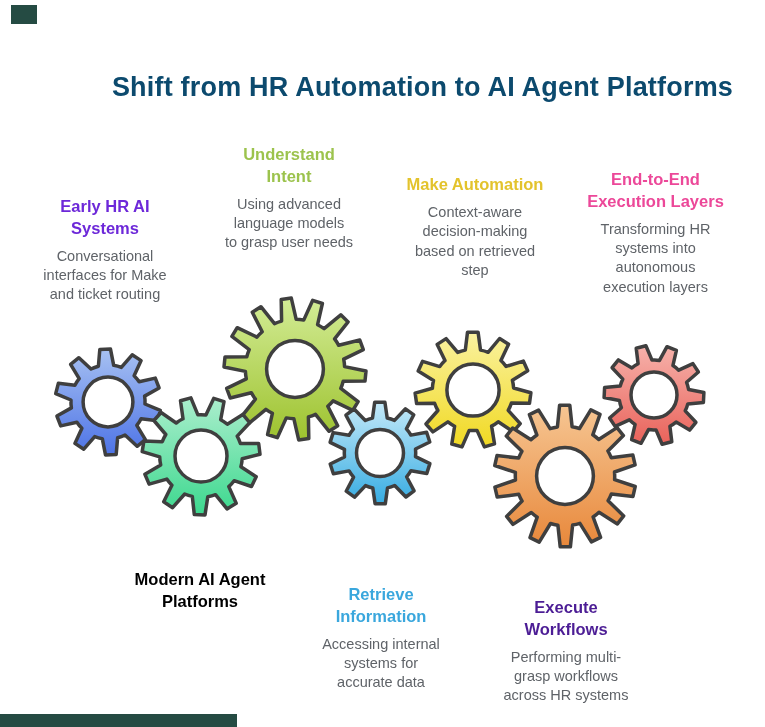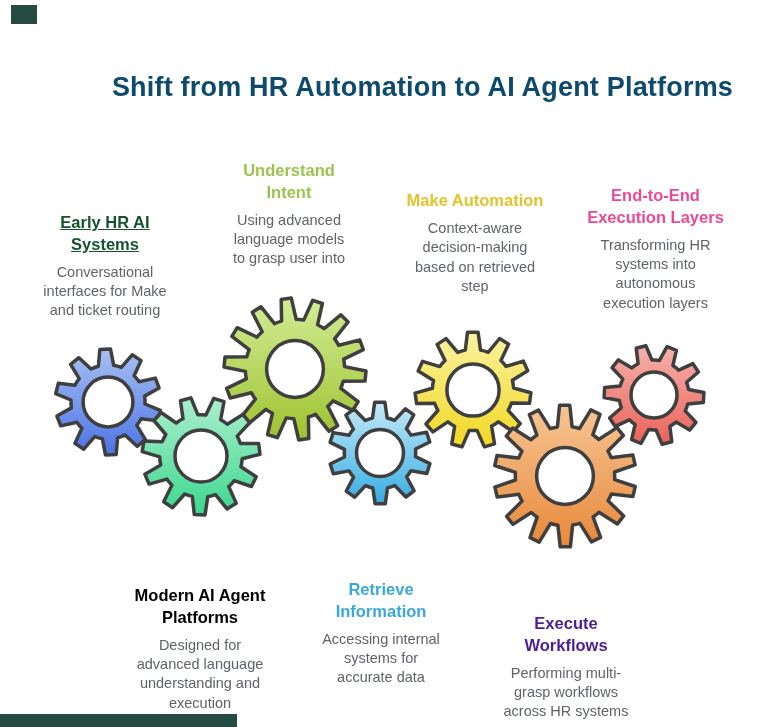--- a/index.html
+++ b/index.html
@@ -7,31 +7,31 @@
     position:relative;width:765px;height:727px;background:#ffffff;overflow:hidden;
     font-family:"Liberation Sans", sans-serif;
   }
   .main-title{
     position:absolute;left:0;top:72px;width:765px;text-align:center;
     font-size:27px;font-weight:700;letter-spacing:.2px;margin:0;
   }
   .gears-svg{position:absolute;left:0;top:0;width:765px;height:727px;}
   .block{position:absolute;text-align:center;}
   .block .h{
-    font-size:16.5px;font-weight:700;line-height:1.32;white-space:pre-line;margin:16px 0 7px 0;
+    font-size:16.5px;font-weight:700;line-height:1.32;white-space:pre-line;margin:0 0 7px 0;
   }
   .block .b{
     font-size:14.5px;font-weight:400;line-height:1.34;white-space:pre-line;color:#5f6368;margin:0;
   }
   .s0{left:15px;top:196px;width:180px}
   .s1{left:199px;top:144px;width:180px}
   .s2{left:385px;top:174px;width:180px}
   .s3{left:558px;top:169px;width:195px}
   .s4{left:105px;top:569px;width:190px}
-  .s5{left:291px;top:563px;width:180px}
+  .s5{left:291px;top:584px;width:180px}
   .s6{left:476px;top:597px;width:180px}
   .corner-mark{position:absolute;left:11px;top:5px;width:26px;height:19px;}
   .bottom-bar{position:absolute;left:0;top:714px;width:237px;height:13px;}
 </style>
 </head>
 <body>
 
 <div class="canvas">
 
   <div class="corner-mark" style="background: rgb(37, 75, 67);"></div>
@@ -94,33 +94,33 @@
         <path d="M688.6 389.5 L703.9 392.5 L703.4 402.5 L687.8 403.9 A35.0 35.0 0 0 1 685.2 410.9 L685.2 410.9 L695.9 422.3 L689.6 430.1 L676.1 422.1 A35.0 35.0 0 0 1 669.9 426.2 L669.9 426.2 L671.8 441.7 L662.1 444.3 L656.0 429.9 A35.0 35.0 0 0 1 648.5 429.6 L648.5 429.6 L641.0 443.3 L631.6 439.7 L635.1 424.4 A35.0 35.0 0 0 1 629.3 419.8 L629.3 419.8 L615.1 426.4 L609.6 418.0 L621.4 407.7 A35.0 35.0 0 0 1 619.4 400.5 L619.4 400.5 L604.1 397.5 L604.6 387.5 L620.2 386.1 A35.0 35.0 0 0 1 622.8 379.1 L622.8 379.1 L612.1 367.7 L618.4 359.9 L631.9 367.9 A35.0 35.0 0 0 1 638.1 363.8 L638.1 363.8 L636.2 348.3 L645.9 345.7 L652.0 360.1 A35.0 35.0 0 0 1 659.5 360.4 L659.5 360.4 L667.0 346.7 L676.4 350.3 L672.9 365.6 A35.0 35.0 0 0 1 678.7 370.2 L678.7 370.2 L692.9 363.6 L698.4 372.0 L686.6 382.3 A35.0 35.0 0 0 1 688.6 389.5 Z" fill="url(#grad5)" stroke="#3f3f3f" stroke-width="3.5" stroke-linejoin="round"></path>
         <circle cx="654" cy="395" r="23.0" fill="#ffffff" stroke="#3f3f3f" stroke-width="3.5"></circle>
       </g>
       <g>
         <path d="M614.6 479.6 L635.2 486.5 L633.0 496.4 L611.4 493.9 A49.7 49.7 0 0 1 608.1 500.7 L608.1 500.7 L623.7 515.9 L617.4 523.9 L599.0 512.2 A49.7 49.7 0 0 1 593.1 517.0 L593.1 517.0 L600.6 537.4 L591.4 541.9 L579.9 523.4 A49.7 49.7 0 0 1 572.6 525.1 L572.6 525.1 L570.4 546.8 L560.2 546.8 L557.9 525.2 A49.7 49.7 0 0 1 550.5 523.5 L550.5 523.5 L539.2 542.1 L530.0 537.7 L537.2 517.2 A49.7 49.7 0 0 1 531.3 512.5 L531.3 512.5 L513.0 524.4 L506.6 516.4 L522.1 501.1 A49.7 49.7 0 0 1 518.8 494.3 L518.8 494.3 L497.2 497.0 L494.9 487.1 L515.5 480.0 A49.7 49.7 0 0 1 515.4 472.4 L515.4 472.4 L494.8 465.5 L497.0 455.6 L518.6 458.1 A49.7 49.7 0 0 1 521.9 451.3 L521.9 451.3 L506.3 436.1 L512.6 428.1 L531.0 439.8 A49.7 49.7 0 0 1 536.9 435.0 L536.9 435.0 L529.4 414.6 L538.6 410.1 L550.1 428.6 A49.7 49.7 0 0 1 557.4 426.9 L557.4 426.9 L559.6 405.2 L569.8 405.2 L572.1 426.8 A49.7 49.7 0 0 1 579.5 428.5 L579.5 428.5 L590.8 409.9 L600.0 414.3 L592.8 434.8 A49.7 49.7 0 0 1 598.7 439.5 L598.7 439.5 L617.0 427.6 L623.4 435.6 L607.9 450.9 A49.7 49.7 0 0 1 611.2 457.7 L611.2 457.7 L632.8 455.0 L635.1 464.9 L614.5 472.0 A49.7 49.7 0 0 1 614.6 479.6 Z" fill="url(#grad6)" stroke="#3f3f3f" stroke-width="3.5" stroke-linejoin="round"></path>
         <circle cx="565" cy="476" r="28.4" fill="#ffffff" stroke="#3f3f3f" stroke-width="3.5"></circle>
       </g>
     </svg>
 
   <div class="block s0">
-    <div class="h" style="color: #14532d; text-decoration: underline;">Early HR AI
+    <div class="h" style="color: #6d28d9;">Early HR AI
 Systems</div>
     <div class="b">Conversational
 interfaces for Make
 and ticket routing</div>
   </div>
 
   <div class="block s1">
     <div class="h" style="color: rgb(156, 195, 77);">Understand
 Intent</div>
     <div class="b">Using advanced
 language models
-to grasp user into</div>
+to grasp user needs</div>
   </div>
 
   <div class="block s2">
     <div class="h" style="color: rgb(227, 195, 44);">Make Automation</div>
     <div class="b">Context-aware
 decision-making
 based on retrieved
 step</div>
   </div>
 
@@ -129,24 +129,20 @@
 Execution Layers</div>
     <div class="b">Transforming HR
 systems into
 autonomous
 execution layers</div>
   </div>
 
   <div class="block s4">
     <div class="h" style="color: #000000;">Modern AI Agent
 Platforms</div>
-    <div class="b">Designed for
-advanced language
-understanding and
-execution</div>
   </div>
 
   <div class="block s5">
     <div class="h" style="color: rgb(58, 167, 221);">Retrieve
 Information</div>
     <div class="b">Accessing internal
 systems for
 accurate data</div>
   </div>
 

